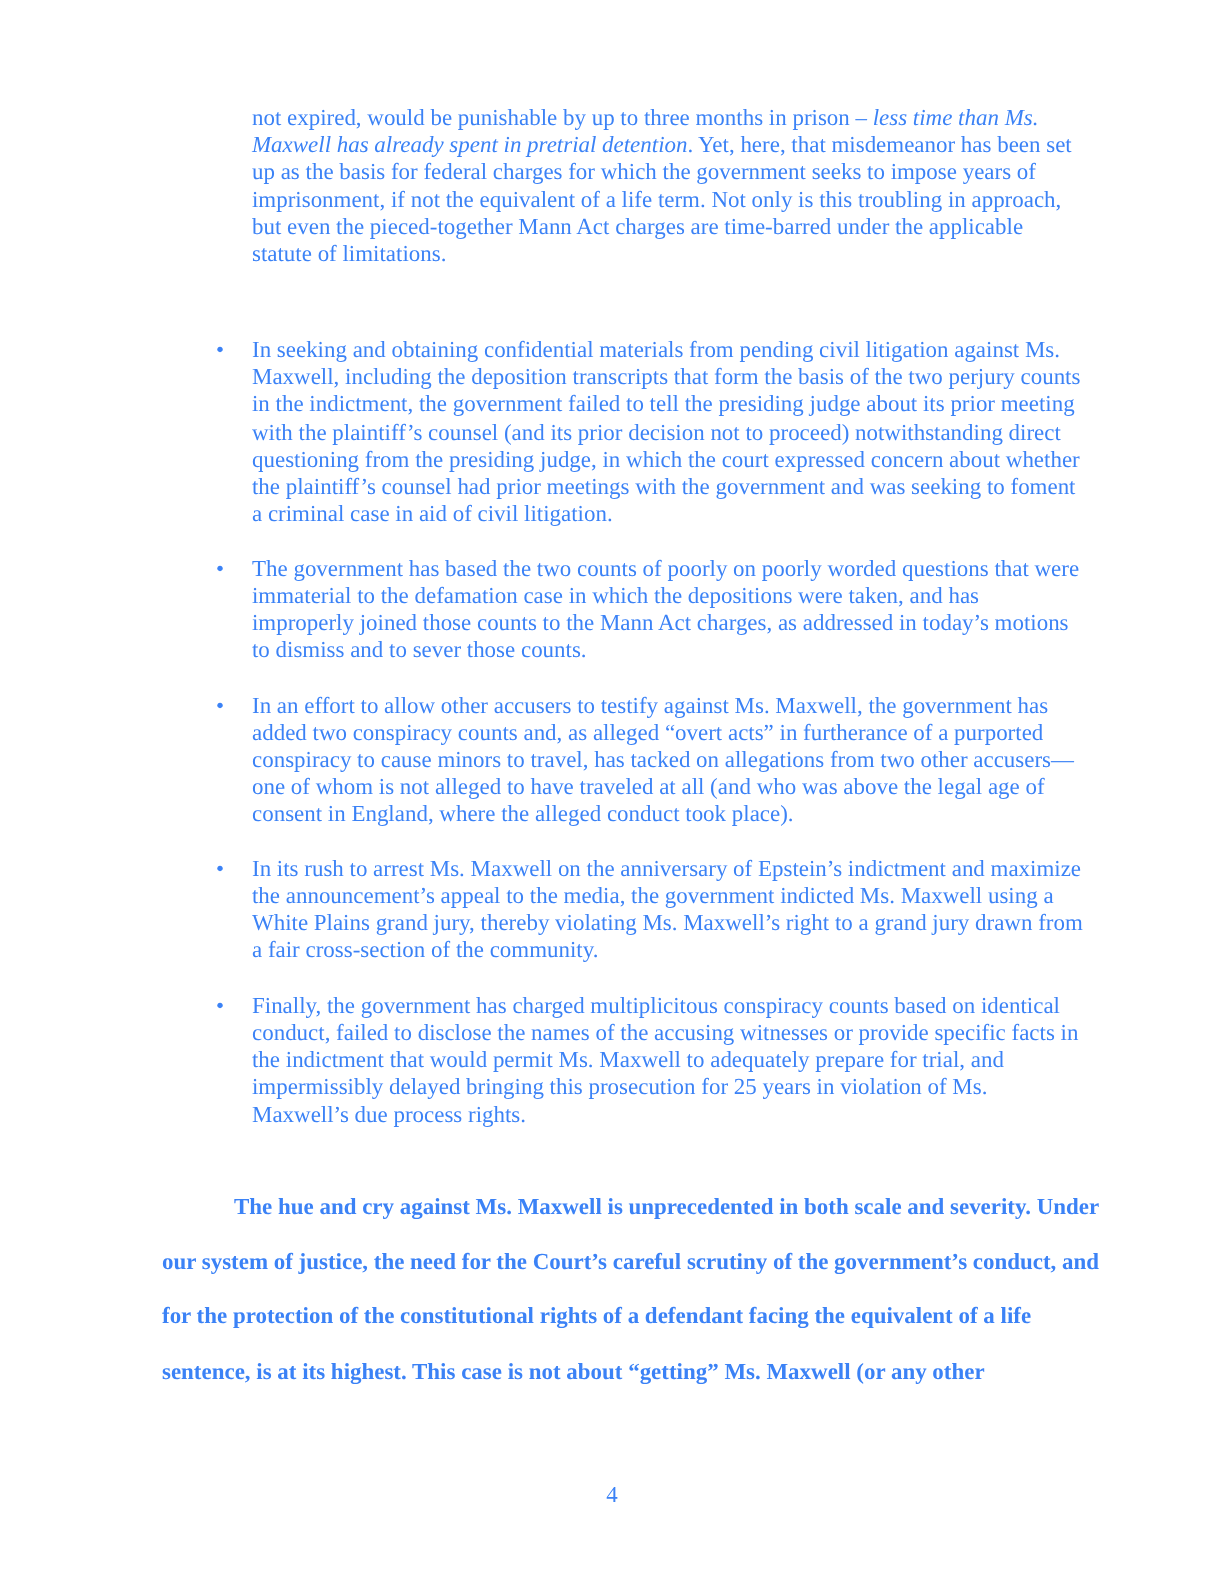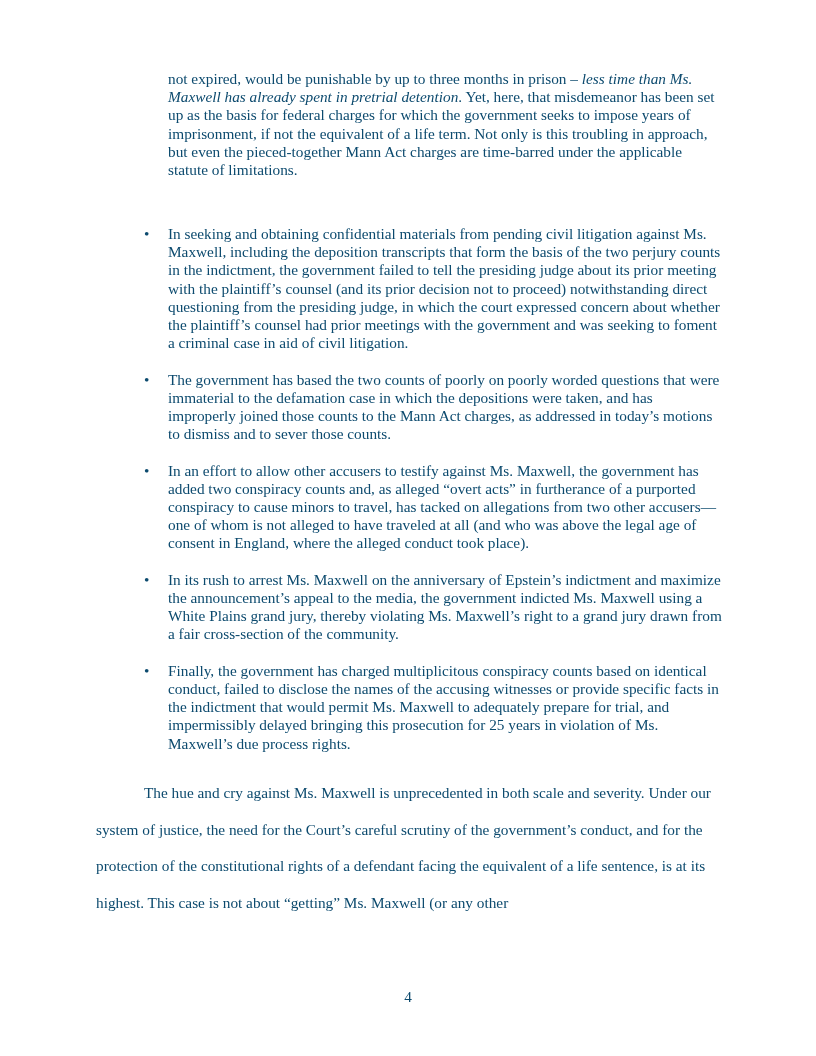--- a/index.html
+++ b/index.html
@@ -1,33 +1,33 @@
 <!DOCTYPE html>
 <html><head>
   <meta charset="utf-8">
   <style>
     html, body { margin: 0; padding: 0; background: #ffffff; }
     body { width: 816px; height: 1056px; position: relative; overflow: hidden; }
     .page {
       position: absolute; left: 0; top: 0; width: 665px; height: 1056px;
-      font-family: "Liberation Serif", serif; color: #0c4a6e; font-size: 15.3px;
+      font-family: "Liberation Serif", serif; color: #3b82f6; font-size: 15.3px;
     }
     .cont {
       position: absolute; left: 168px; top: 70px; width: 555px;
       line-height: 18.2px;
     }
     .cont em { font-style: italic; }
     .bullets { position: absolute; left: 144px; top: 225px; width: 580px; margin: 0; padding: 0; list-style: none; }
     .bullet { position: relative; padding-left: 24px; line-height: 18.2px; margin: 0; }
     .bullet + .bullet { margin-top: 18.2px; }
     .bullet-mark { position: absolute; left: 0; top: 0; width: 12px; }
     .bullet-text { display: block; }
     .para {
       position: absolute; left: 96px; top: 775px; width: 626px;
-      line-height: 36.5px; text-indent: 48px; margin: 0;
+      line-height: 36.5px; text-indent: 48px; margin: 12px; font-weight: bold;
     }
     .pagenum {
       position: absolute; left: 0; top: 988px; width: 816px; text-align: center;
       font-size: 15.3px; line-height: 18px;
     }
   </style>
 </head>
 <body>
 
 <div class="page">

